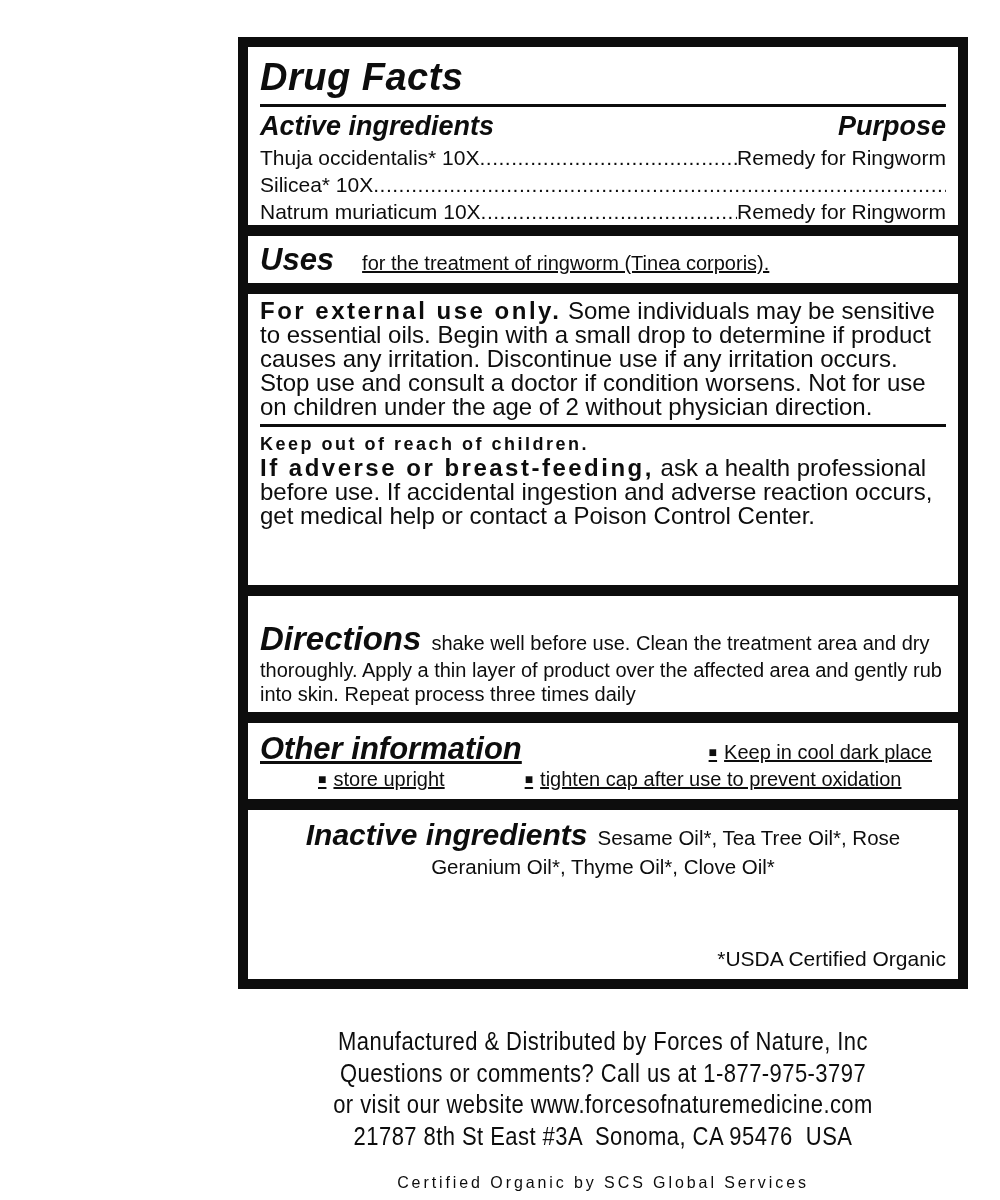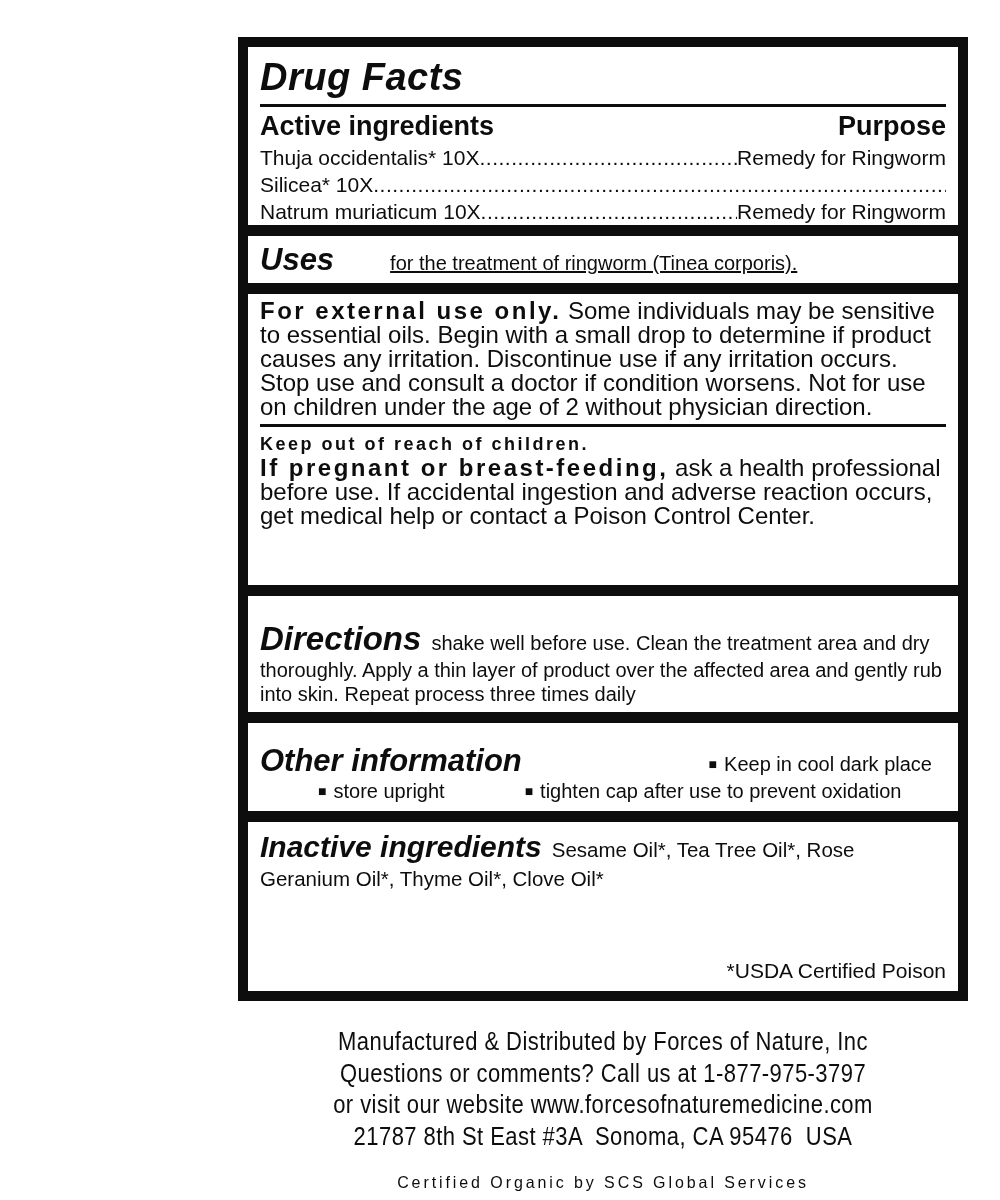--- a/index.html
+++ b/index.html
@@ -13,53 +13,53 @@
                background:var(--ink); padding:10px;
                display:flex; flex-direction:column; gap:11px; }
   .panel { background:var(--paper); padding:5px 12px; }
 
   .title { font-size:38px; font-weight:bold; font-style:italic; letter-spacing:.5px;
            line-height:1.12; padding-top:4px; }
   .rule  { border:none; border-top:3px solid var(--ink); margin:5px 0 4px 0; }
   .rule.thin { border-top-width:3px; margin:5px 0; }
 
   .ai-header { display:flex; justify-content:space-between; align-items:baseline;
-               font-size:27px; font-weight:bold; line-height:1.15;
+               font-size:27px; font-weight:bold; font-style:italic; line-height:1.15;
                margin-bottom:2px; }
   .ing-row { display:flex; align-items:flex-start; font-size:21px; line-height:27px; }
   .ing-name, .ing-purpose { white-space:nowrap; }
   .dots { flex:1 1 auto; overflow:hidden; white-space:nowrap; }
   .dots::after { content:"......................................................................................................................"; letter-spacing:.5px; }
 
   .h2 { font-size:31px; font-weight:bold; font-style:italic; line-height:1.15; }
   .body-txt { font-size:20px; line-height:24px;text-decoration:underline; }
 
   .panel-head { height:178px; overflow:hidden; }
-  .uses-panel { min-height:42px; display:flex; align-items:baseline; padding-top:6px;gap:28px; }
+  .uses-panel { min-height:42px; display:flex; align-items:baseline; padding-top:6px; }
   .uses-panel .h2 { margin-right:28px; }
 
   .warnings-panel { min-height:291px; }
   .tracked { font-weight:bold; letter-spacing:2.5px; }
   .warnings-panel p { font-size:24px; line-height:24px; }
   .keepout { font-size:18px; line-height:24px; }
 
   .directions-panel { min-height:102px; padding-top:24px; }
   .directions-panel .h2 { font-size:33px; margin-right:10px; }
   .directions-panel p { font-size:20px; line-height:24.5px; }
 
-  .other-panel { min-height:72px; padding-top:20px; }
+  .other-panel { min-height:72px; padding-top:8px;text-decoration:underline; }
   .other-row1 { display:flex; align-items:baseline; justify-content:space-between; padding-right:14px; }
   .other-row2 { display:flex; align-items:baseline; padding-left:58px; gap:80px;
                 font-size:20px; line-height:26px; }
   .bullet-item { font-size:20px; white-space:nowrap; }
   .sq { font-size:14px; margin-right:7px; position:relative; top:-2px; }
 
   .inactive-panel { height:169px; display:flex; flex-direction:column; padding-top:8px; }
   .inactive-panel .h2 { font-size:30px; margin-right:10px; }
-  .inactive-panel p { font-size:20.5px; line-height:27px; }
+  .inactive-panel p { font-size:20.5px; line-height:27px;text-align:center; }
   .spacer { flex:1 1 auto; }
   .organic { text-align:right; font-size:21px; line-height:26px; padding-bottom:2px; }
 
   
   .footer { position:absolute; left:238px; top:994px; width:730px; text-align:center;
             font-size:25px; line-height:31.5px; letter-spacing:.5px;
             transform:scaleX(.88); transform-origin:50% 0; }
   .footer div { white-space:pre-wrap; }
   .certified { position:absolute; left:238px; top:1141px; width:730px; text-align:center;
                font-size:16.5px; letter-spacing:3px; font-weight:500;
@@ -103,42 +103,42 @@
 
     <div class="panel uses-panel">
       <span class="h2">Uses</span>
       <span class="body-txt">for the treatment of ringworm (Tinea corporis).</span>
     </div>
 
     <div class="panel warnings-panel">
       <p><span class="tracked">For external use only.</span> <span>Some individuals may be sensitive to essential oils. Begin with a small drop to determine if product causes any irritation. Discontinue use if any irritation occurs. Stop use and consult a doctor if condition worsens. Not for use on children under the age of 2 without physician direction.</span></p>
       <div class="rule thin"></div>
       <div class="keepout tracked">Keep out of reach of children.</div>
-      <p><span class="tracked">If pregnant or breast-feeding,</span> <span>ask a health professional before use. If accidental ingestion and adverse reaction occurs, get medical help or contact a Poison Control Center.</span></p>
+      <p><span class="tracked">If adverse or breast-feeding,</span> <span>ask a health professional before use. If accidental ingestion and adverse reaction occurs, get medical help or contact a Poison Control Center.</span></p>
     </div>
 
     <div class="panel directions-panel">
       <p><span class="h2">Directions</span><span>shake well before use. Clean the treatment area and dry thoroughly. Apply a thin layer of product over the affected area and gently rub into skin. Repeat process three times daily</span></p>
     </div>
 
     <div class="panel other-panel">
       <div class="other-row1">
         <span class="h2">Other information</span>
         <span class="bullet-item"><span class="sq">■</span><span>Keep in cool dark place</span></span>
       </div>
       <div class="other-row2">
         <span class="bullet-item"><span class="sq">■</span><span>store upright</span></span>
         <span class="bullet-item"><span class="sq">■</span><span>tighten cap after use to prevent oxidation</span></span>
       </div>
     </div>
 
     <div class="panel inactive-panel">
       <p><span class="h2">Inactive ingredients</span><span>Sesame Oil*, Tea Tree Oil*, Rose Geranium Oil*, Thyme Oil*, Clove Oil*</span></p>
       <div class="spacer"></div>
-      <div class="organic">*USDA Certified Poison</div>
+      <div class="organic">*USDA Certified Organic</div>
     </div>
 
   </section>
 
   <div class="footer">
     <div>Manufactured &amp; Distributed by Forces of Nature, Inc</div>
     <div>Questions or comments? Call us at 1-877-975-3797</div>
     <div>or visit our website www.forcesofnaturemedicine.com</div>
     <div>21787 8th St East #3A  Sonoma, CA 95476  USA</div>
   </div>

